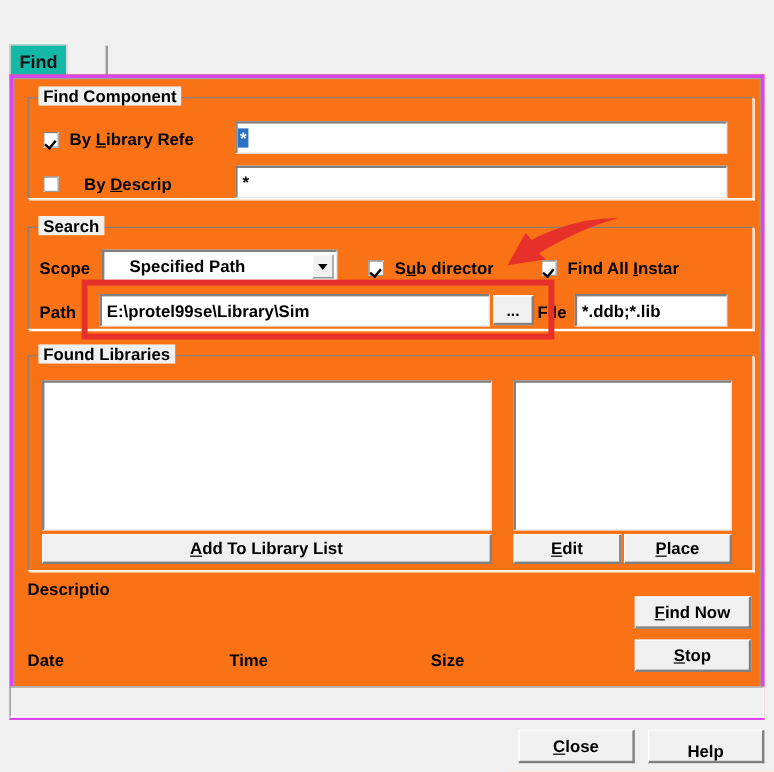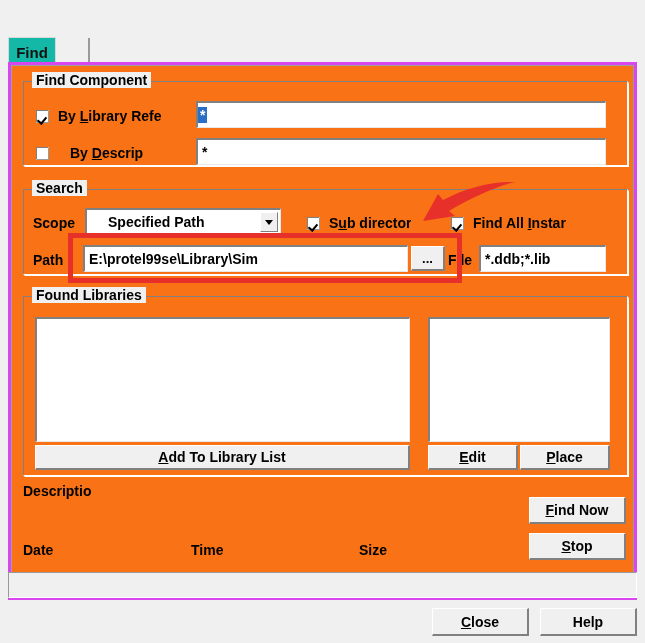--- a/index.html
+++ b/index.html
@@ -416,21 +416,21 @@
     <div class="btn" style="left:518px; top:468px; width:97px; height:27px;">
       <span><u>S</u><span>top</span></span>
     </div>
   </div>
 
   <div class="statuspanel"></div>
 
   <div class="btn" style="left:432px; top:608px; width:97px; height:28px;">
     <span><u>C</u><span>lose</span></span>
   </div>
-  <div class="btn" style="left:540px; top:608px; width:97px; height:28px;">
+  <div class="btn" style="left:540px; top:608px; width:97px; height:28px;align-items:flex-end;">
     <span>Help</span>
   </div>
 
   <div class="annot-box" style="left:68px; top:233px; width:394px; height:50px;"></div>
 
   <svg class="annot-arrow" style="left:405px; top:180px;" width="115" height="50" viewBox="0 0 115 50">
     <path d="M110 2 C 92 6, 66 18, 44 31 L 50 36 L 18 41 L 33 14 L 38 20 C 60 8, 88 1, 110 2 Z" fill="#e8302a"></path>
   </svg>
 
 </div>

